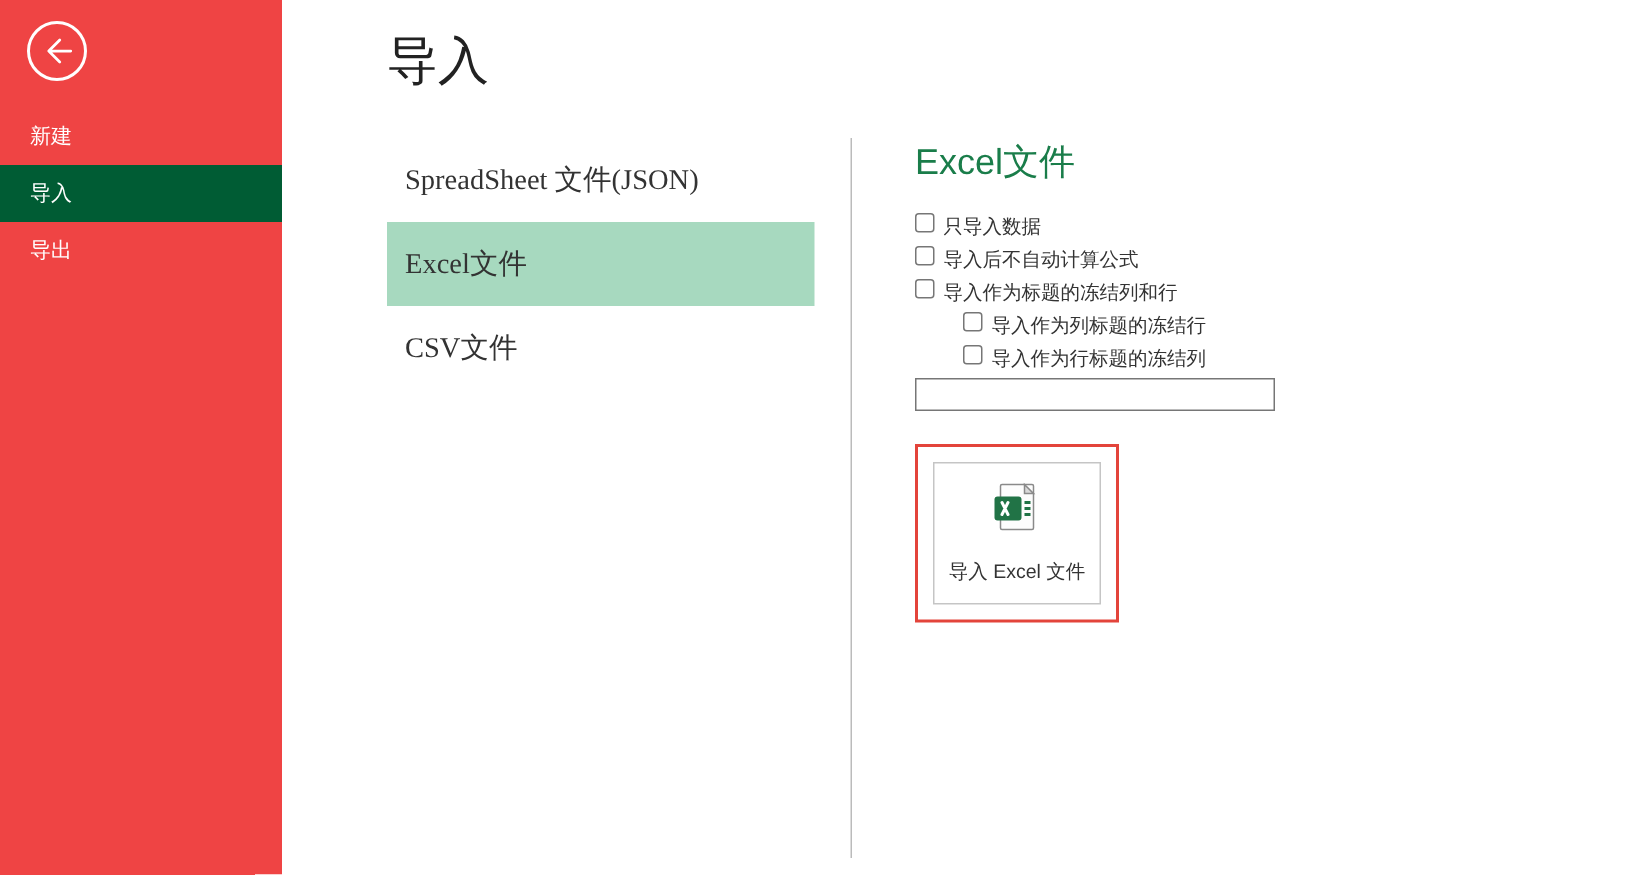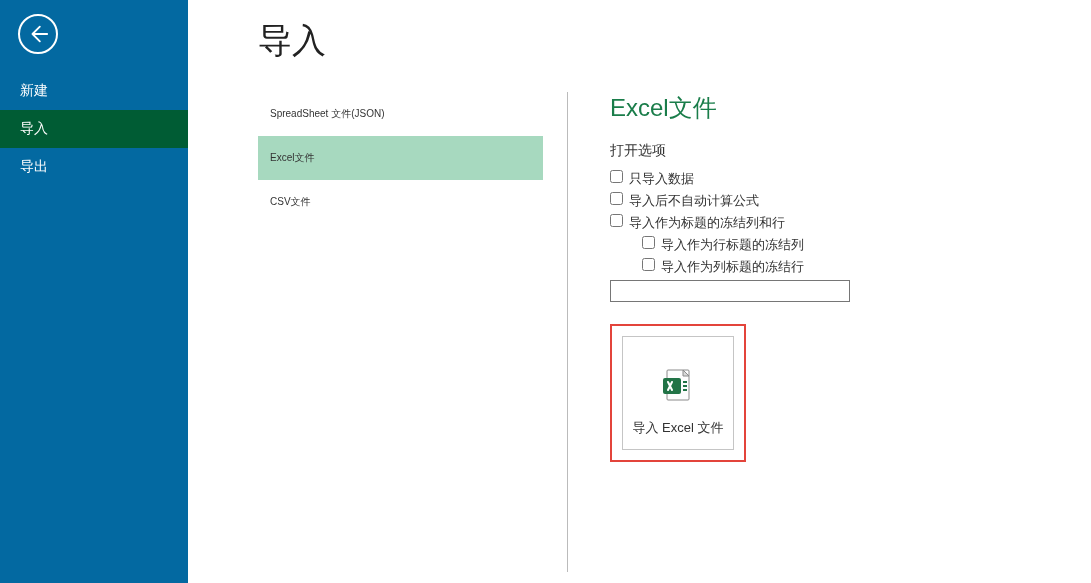--- a/index.html
+++ b/index.html
@@ -1,37 +1,37 @@
 <!DOCTYPE html>
 <html><head>
   <meta charset="utf-8">
   <style>
     * { margin: 0; padding: 0; box-sizing: border-box; }
     body { font-family: "Microsoft YaHei", "Segoe UI", Arial, sans-serif; font-size: 13px; color: #333; background: #fff; width: 1091px; height: 583px; overflow: hidden; display: flex; }
-    .sidebar { width: 188px; height: 100%; background: #0369a1; color: #fff; }
+    .sidebar { width: 188px; height: 100%; background: #ef4444; color: #fff; }
     .back-btn { width: 40px; height: 40px; border: 2px solid #fff; border-radius: 50%; display: flex; align-items: center; justify-content: center; margin: 14px 0 18px 18px; cursor: pointer; }
     .back-btn svg { width: 22px; height: 22px; }
     .side-item { padding: 10px 0 10px 20px; font-size: 14px; cursor: pointer; }
     .side-item.active { background: #005c34; }
     .main { flex: 1; display: flex; padding: 18px 0 0 70px; }
     .page-title { font-size: 34px; color: #222; font-weight: 400; margin-bottom: 28px; }
     .content-columns { display: flex; }
     .list-col { width: 310px; border-right: 1px solid #bbb; padding: 0 24px 0 0; min-height: 480px; }
-    .list-row { padding: 15px 12px; font-size: 10px; cursor: pointer; }
+    .list-row { padding: 15px 12px; font-size: 19px; cursor: pointer; font-family: Liberation Serif, serif; }
     .list-row.selected { background: #a7d9bf; }
     .detail-col { padding-left: 42px; padding-right: 30px; }
     .detail-title { color: #1a7d4a; font-size: 24px; margin-bottom: 18px; }
     .section-label { font-size: 14px; margin-bottom: 10px; }
     .checkbox-row { display: flex; align-items: flex-start; font-size: 13px; margin-bottom: 4px; }
     .checkbox-row input { margin-right: 6px; }
     .indent { margin-left: 32px; }
     .password-label { margin-top: 18px; font-size: 14px; margin-bottom: 6px; }
     .password-input { width: 240px; height: 22px; border: 1px solid #767676; padding: 2px 4px; font-size: 13px; }
     .import-box-wrap { margin-top: 22px; border: 2px solid #e3443b; padding: 10px; width: 136px; }
-    .import-box { border: 1px solid #c5c5c5; padding: 31px 0 12px 0; text-align: center; cursor: pointer; }
+    .import-box { border: 1px solid #c5c5c5; padding: 12px 0 12px 0; text-align: center; cursor: pointer; }
     .import-box .icon { display: inline-block; margin-bottom: 14px; }
     .import-box-label { font-size: 13px; }
   </style>
 </head>
 <body>
 
 <div class="sidebar">
   <div class="back-btn">
     <svg viewBox="0 0 24 24">
       <path d="M14 4 L6 12 L14 20 M6 12 L22 12" stroke="#fff" stroke-width="2" fill="none" stroke-linecap="round" stroke-linejoin="round"></path>
@@ -46,40 +46,39 @@
   <div style="width:100%;">
     <div class="page-title">导入</div>
     <div class="content-columns">
       <div class="list-col">
         <div class="list-row">SpreadSheet 文件(JSON)</div>
         <div class="list-row selected">Excel文件</div>
         <div class="list-row">CSV文件</div>
       </div>
       <div class="detail-col">
         <div class="detail-title">Excel文件</div>
-        <div class="section-label">打开选项</div>
         <div class="checkbox-row">
           <input type="checkbox" style="">
           <span>只导入数据</span>
         </div>
         <div class="checkbox-row">
           <input type="checkbox" style="">
           <span>导入后不自动计算公式</span>
         </div>
         <div class="checkbox-row">
           <input type="checkbox" style="">
           <span>导入作为标题的冻结列和行</span>
         </div>
         <div class="checkbox-row indent">
           <input type="checkbox" style="">
-          <span>导入作为行标题的冻结列</span>
+          <span>导入作为列标题的冻结行</span>
         </div>
         <div class="checkbox-row indent">
           <input type="checkbox" style="">
-          <span>导入作为列标题的冻结行</span>
+          <span>导入作为行标题的冻结列</span>
         </div>
         <input type="text" class="password-input" style="">
         <div class="import-box-wrap">
           <div class="import-box">
             <span class="icon">
               <svg width="34" height="34" viewBox="0 0 34 34">
                 <rect x="6" y="2" width="22" height="30" rx="1" fill="#fdfdfd" stroke="#8a8a8a" stroke-width="1"></rect>
                 <path d="M22 2 L28 8 L22 8 Z" fill="#d9d9d9" stroke="#8a8a8a" stroke-width="1"></path>
                 <rect x="2" y="10" width="18" height="16" rx="2" fill="#217346"></rect>
                 <path d="M7 14 L11 22 M11 14 L7 22" stroke="#fff" stroke-width="2" stroke-linecap="round"></path>

